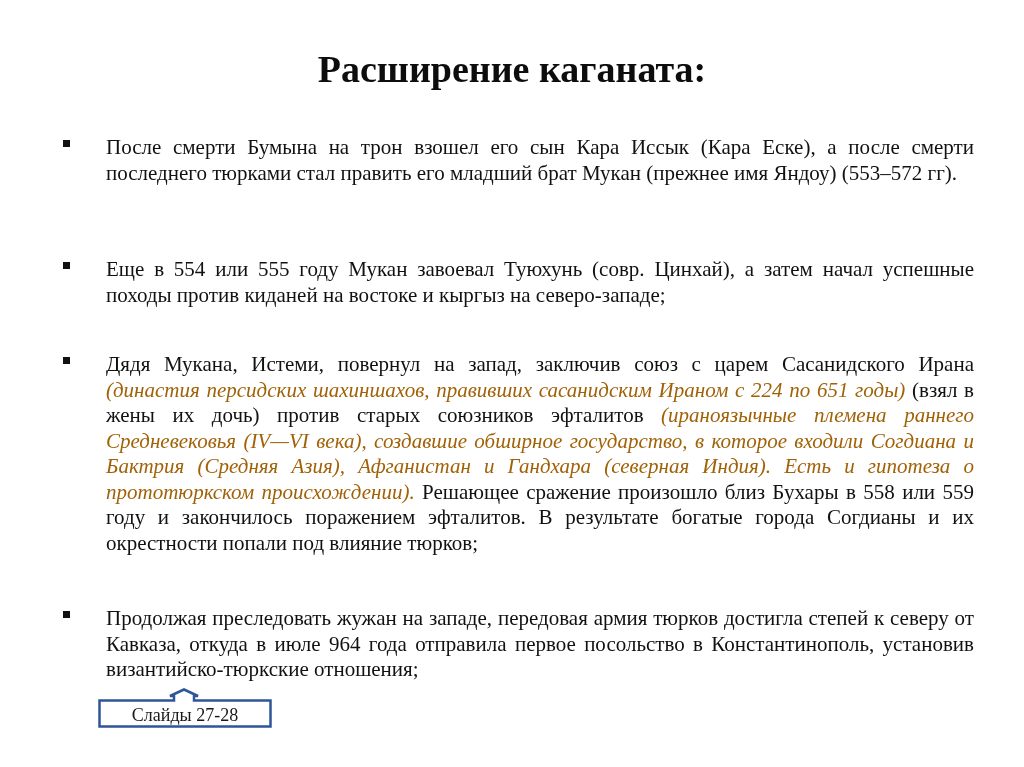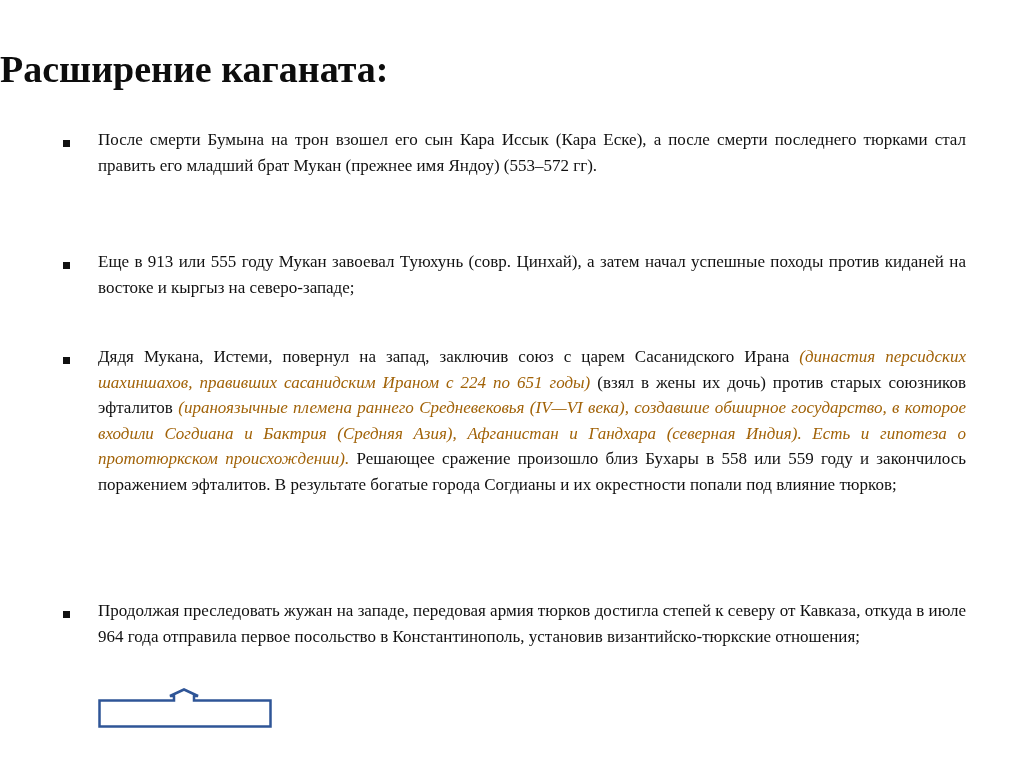--- a/index.html
+++ b/index.html
@@ -19,20 +19,21 @@
       position: absolute;
       left: 0; top: 0;
       width: 1024px; height: 767px;
       background: #ffffff;
     }
     .title {
       position: absolute;
       left: 0;
       top: 44px;
       width: 1024px;
+      text-align: center;
       font-weight: bold;
       font-size: 38px;
       line-height: 50px;
       color: #0d0d0d;
       margin: 0;
     }
     .bullets {
       position: absolute;
       left: 60px;
       top: 0;
@@ -50,25 +51,25 @@
       position: absolute;
       left: 3px;
       width: 7px;
       height: 7px;
       background: #111111;
     }
     .bullet-text {
       position: absolute;
       left: 38px;
       width: 868px;
-      font-size: 17px;
+      font-size: 21px;
       line-height: 25.5px;
       text-align: justify;
       text-align-last: left;
-      margin: 0;
+      margin: 8px;
     }
     .aside {
       font-style: italic;
       color: #a16207;
     }
     .b1 { top: 127px; }
     .b2 { top: 249px; }
     .b3 { top: 344px; }
     .b4 { top: 598px; }
     .bullet-marker { top: 13px; }
@@ -103,32 +104,33 @@
   <h1 class="title">Расширение каганата:</h1>
 
   <ul class="bullets">
     <li class="bullet b1">
       <span class="bullet-marker"></span>
       <p class="bullet-text"><span>После смерти Бумына на трон взошел его сын Кара Иссык (Кара Еске), а после смерти последнего тюрками стал править его младший брат Мукан (прежнее имя Яндоу) (553–572 гг).</span></p>
     </li>
 
     <li class="bullet b2">
       <span class="bullet-marker"></span>
-      <p class="bullet-text"><span>Еще в 913 или 555 году Мукан завоевал Туюхунь (совр. Цинхай), а затем начал успешные походы против киданей на востоке и кыргыз на северо-западе;</span></p>
+      <p class="bullet-text"><span>Еще в 554 или 555 году Мукан завоевал Туюхунь (совр. Цинхай), а затем начал успешные походы против киданей на востоке и кыргыз на северо-западе;</span></p>
     </li>
 
     <li class="bullet b3">
       <span class="bullet-marker"></span>
       <p class="bullet-text"><span>Дядя Мукана, Истеми, повернул на запад, заключив союз с царем Сасанидского Ирана </span><span class="aside">(династия персидских шахиншахов, правивших сасанидским Ираном с 224 по 651 годы)</span><span> (взял в жены их дочь) против старых союзников эфталитов </span><span class="aside">(ираноязычные  племена раннего Средневековья (IV—VI века), создавшие обширное государство, в которое входили Согдиана и Бактрия (Средняя Азия), Афганистан и Гандхара (северная Индия). Есть и гипотеза о прототюркском происхождении).</span><span> Решающее сражение произошло близ Бухары в 558 или 559 году и закончилось поражением эфталитов. В результате богатые города Согдианы и их окрестности попали под влияние тюрков;</span></p>
     </li>
 
     <li class="bullet b4">
       <span class="bullet-marker"></span>
       <p class="bullet-text"><span>Продолжая преследовать жужан на западе, передовая армия тюрков достигла степей к северу от Кавказа, откуда в июле 964 года отправила первое посольство в Константинополь, установив византийско-тюркские отношения;</span></p>
     </li>
   </ul>
 
   <div class="slides-link">
     <svg width="174" height="40" viewBox="0 0 174 40">
       <path d="M1.5 38.5 L1.5 12.5 L76 12.5 L76 8 L72 8 L86 1.5 L100 8 L96 8 L96 12.5 L172.5 12.5 L172.5 38.5 Z" fill="#ffffff" stroke="#2f5597" stroke-width="2.5" stroke-linejoin="miter"></path>
     </svg>
+    <span class="slides-link-label">Слайды 27-28</span>
   </div>
 </div>
 
 </body></html>

